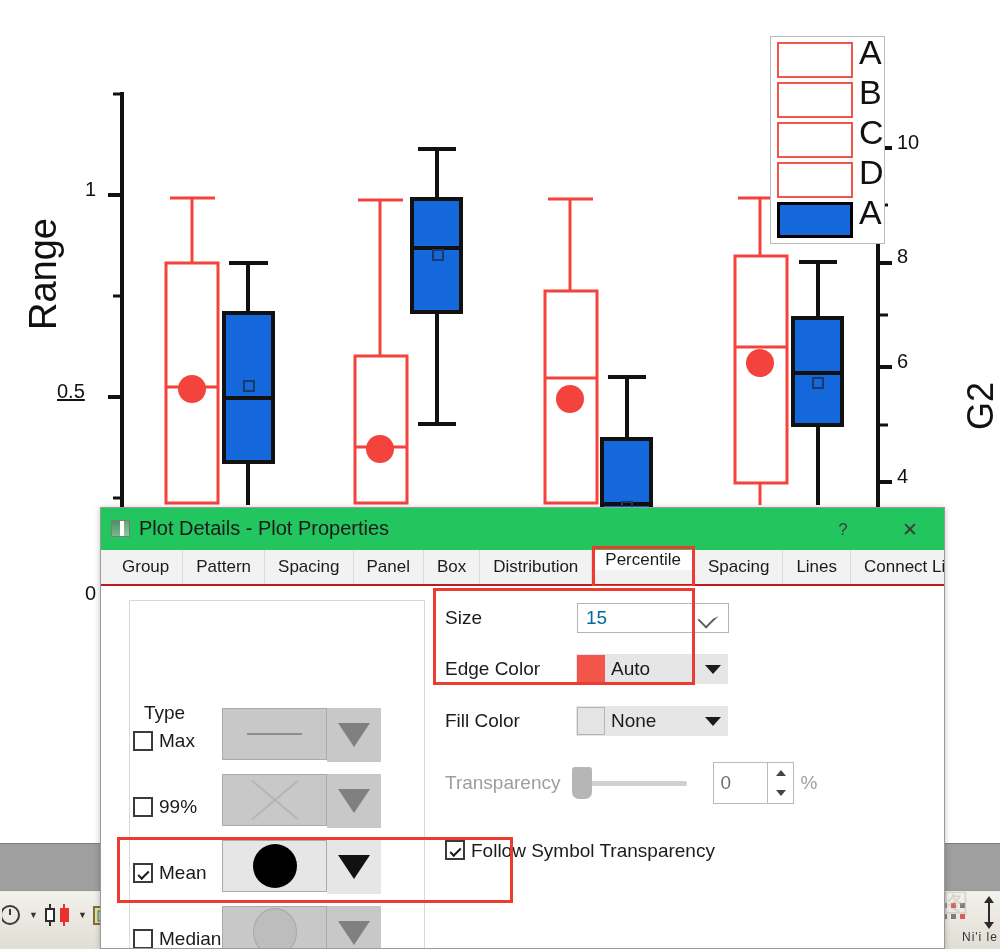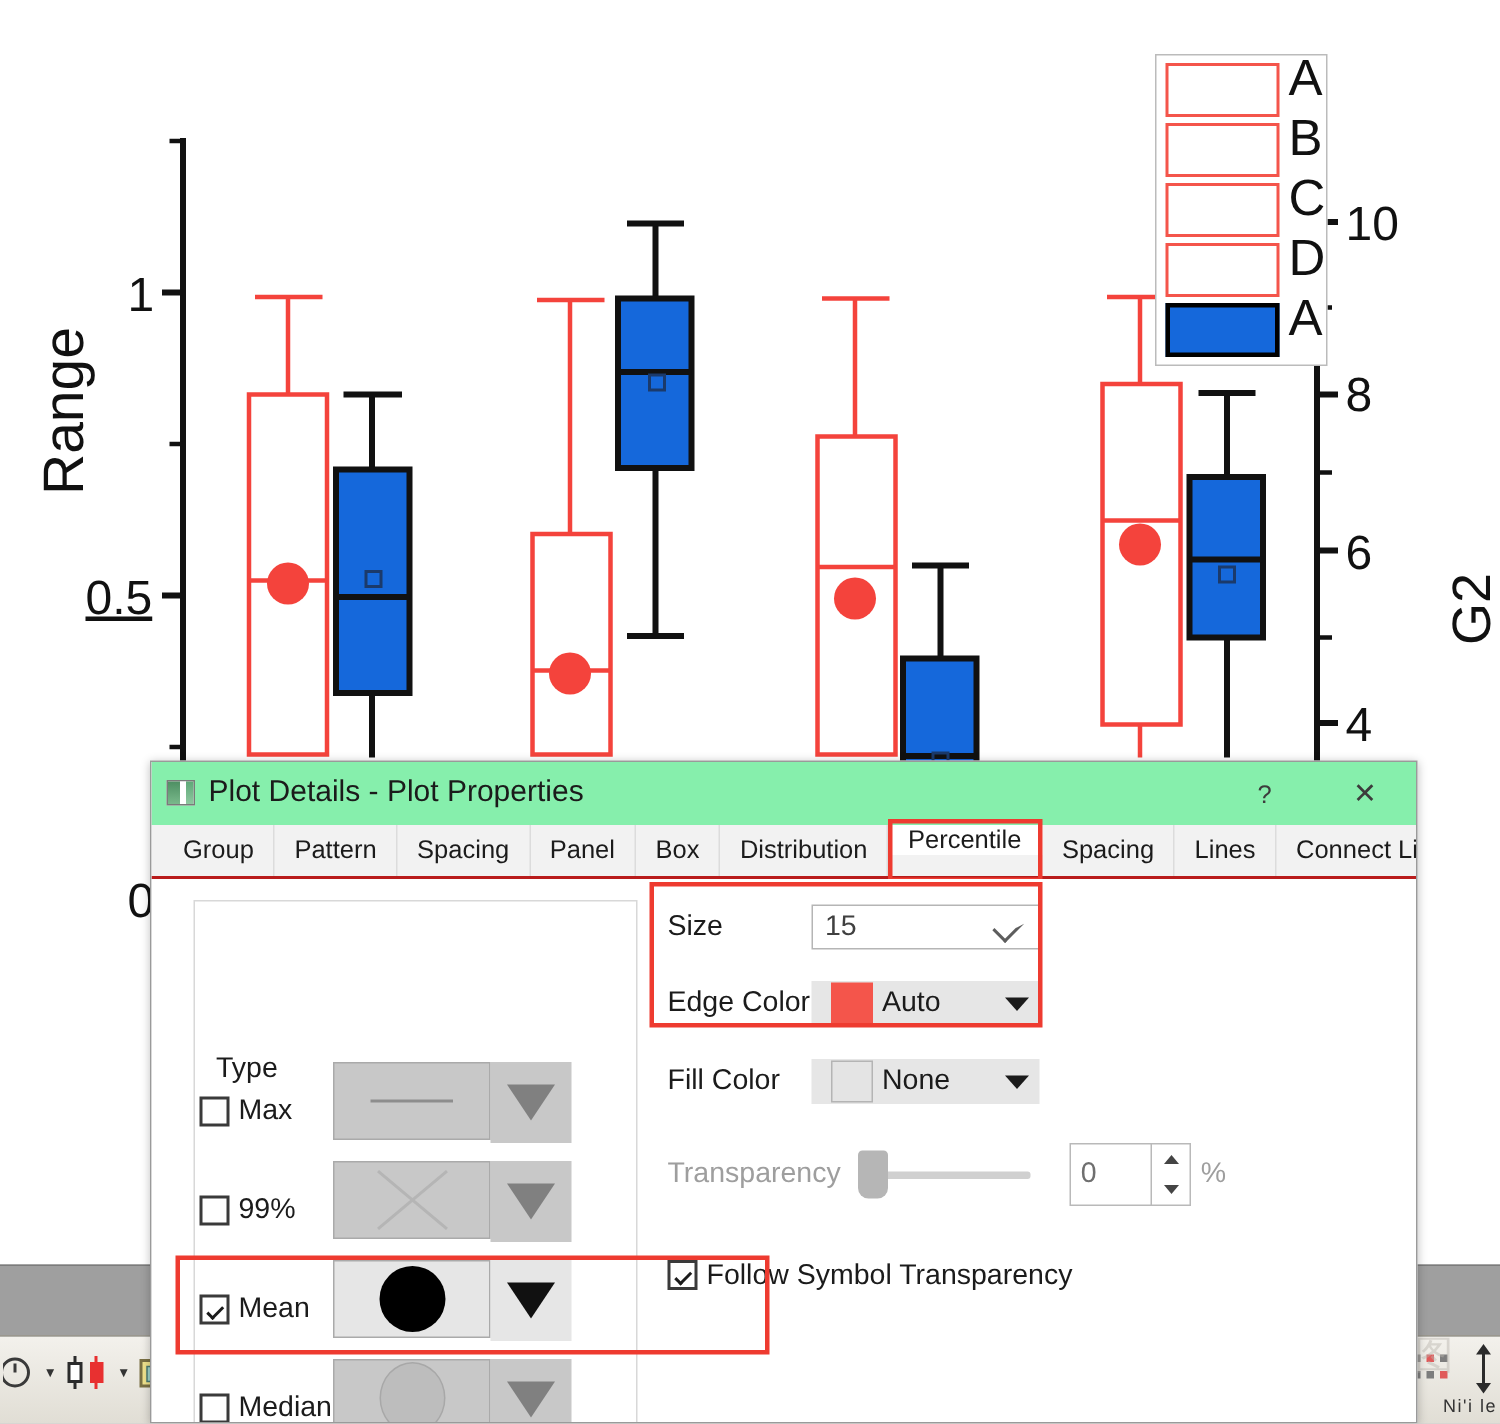--- a/index.html
+++ b/index.html
@@ -19,21 +19,21 @@
   .ylabel-left{
     position:absolute;left:22px;top:330px;
     transform:rotate(-90deg);transform-origin:left top;
     font-size:38px;color:#111;letter-spacing:0px;white-space:nowrap;
   }
   .ylabel-right{
     position:absolute;left:960px;top:430px;
     transform:rotate(-90deg);transform-origin:left top;
     font-size:36px;color:#111;white-space:nowrap;
   }
-  .tick-text{position:absolute;font-size:32px;color:#111;white-space:nowrap;}
+  .tick-text{position:absolute;font-size:20px;color:#111;white-space:nowrap;}
 
   
   .legend-box{
     position:absolute;left:770px;top:36px;width:115px;height:208px;
     background:#fff;border:1px solid #bbbbbb;box-sizing:border-box;z-index:5;
   }
   .legend-row{position:absolute;left:6px;width:76px;height:36px;box-sizing:border-box;}
   .legend-row.open{border:2px solid #f4554b;background:#fff;}
   .legend-row.filled{border:3px solid #000;background:#1568DB;}
   .legend-label{position:absolute;left:88px;font-size:34px;color:#111;line-height:1;}
@@ -56,21 +56,21 @@
     display:flex;align-items:center;gap:7px;opacity:.45;
   }
   .wm-text{font-size:26px;color:#b9b5ae;font-family:"DejaVu Sans",sans-serif;letter-spacing:1px;}
 
   
   .dialog{
     position:absolute;left:100px;top:507px;width:845px;height:442px;
     background:#ffffff;border:1px solid #9a9a9a;box-sizing:border-box;
     box-shadow:0 1px 6px rgba(0,0,0,.25);z-index:10;overflow:hidden;
   }
-  .titlebar{position:relative;height:42px;background:#86efac;border-bottom:0px;}
+  .titlebar{position:relative;height:42px;background:#22c55e;border-bottom:0px;}
   .title-icon{
     position:absolute;left:10px;top:12px;width:19px;height:17px;
     border:1px solid #7a7a7a;background:#fff;box-sizing:border-box;
     display:flex;
   }
   .title-icon i{display:block;height:100%;}
   .title-icon i:nth-child(1){width:45%;background:linear-gradient(#4e8f63,#79b98b);}
   .title-icon i:nth-child(2){width:25%;background:#ffffff;}
   .title-icon i:nth-child(3){width:30%;background:linear-gradient(#5ea877,#8ec79f);}
   .title-text{position:absolute;left:38px;top:9px;font-size:20px;color:#1b1b1b;white-space:nowrap;}
@@ -141,27 +141,27 @@
   }
 
   
   .right-pane{position:absolute;left:340px;top:10px;width:470px;height:350px;}
   .ctl-row{position:absolute;display:flex;align-items:center;}
   .ctl-label{font-size:19px;color:#1b1b1b;white-space:nowrap;}
   .ctl-label.dim{color:#9e9e9e;}
   .combo-plain{
     width:152px;height:30px;border:1px solid #b5b5b5;background:#fff;box-sizing:border-box;
     display:flex;align-items:center;justify-content:space-between;padding:0 8px;
-    font-size:19px;color:#404040;
+    font-size:19px;color:#0369a1;margin-left:36px;
   }
   .chev{width:0;height:0;border-left:6px solid transparent;border-right:6px solid transparent;border-top:7px solid #5d5d5d;}
   .chev.thin{border-top:none;width:10px;height:10px;border-left:2px solid #5d5d5d;border-bottom:2px solid #5d5d5d;transform:rotate(-45deg) translate(-2px,-2px);}
   .combo-color{
     width:152px;height:30px;background:#e6e6e6;box-sizing:border-box;
-    display:flex;align-items:center;padding:0 7px 0 12px;
+    display:flex;align-items:center;padding:0 7px 0 0;margin-left:35px;
   }
   .swatch{width:28px;height:28px;margin:1px 6px 1px 1px;flex:0 0 auto;}
   .combo-color .ctxt{flex:1;font-size:19px;color:#1b1b1b;}
   .tri-small{width:0;height:0;border-left:8px solid transparent;border-right:8px solid transparent;border-top:9px solid #1b1b1b;}
   .size-highlight{
     position:absolute;left:-8px;top:-8px;width:262px;height:97px;
     border:3px solid #ee3b30;box-sizing:border-box;pointer-events:none;z-index:3;
   }
   .slider-track{width:115px;height:5px;background:#d0d0d0;border-radius:2px;position:relative;margin-left:6px;}
   .slider-thumb{position:absolute;left:0px;top:-14px;width:20px;height:32px;background:#b6b6b6;border-radius:3px 3px 7px 7px;}

